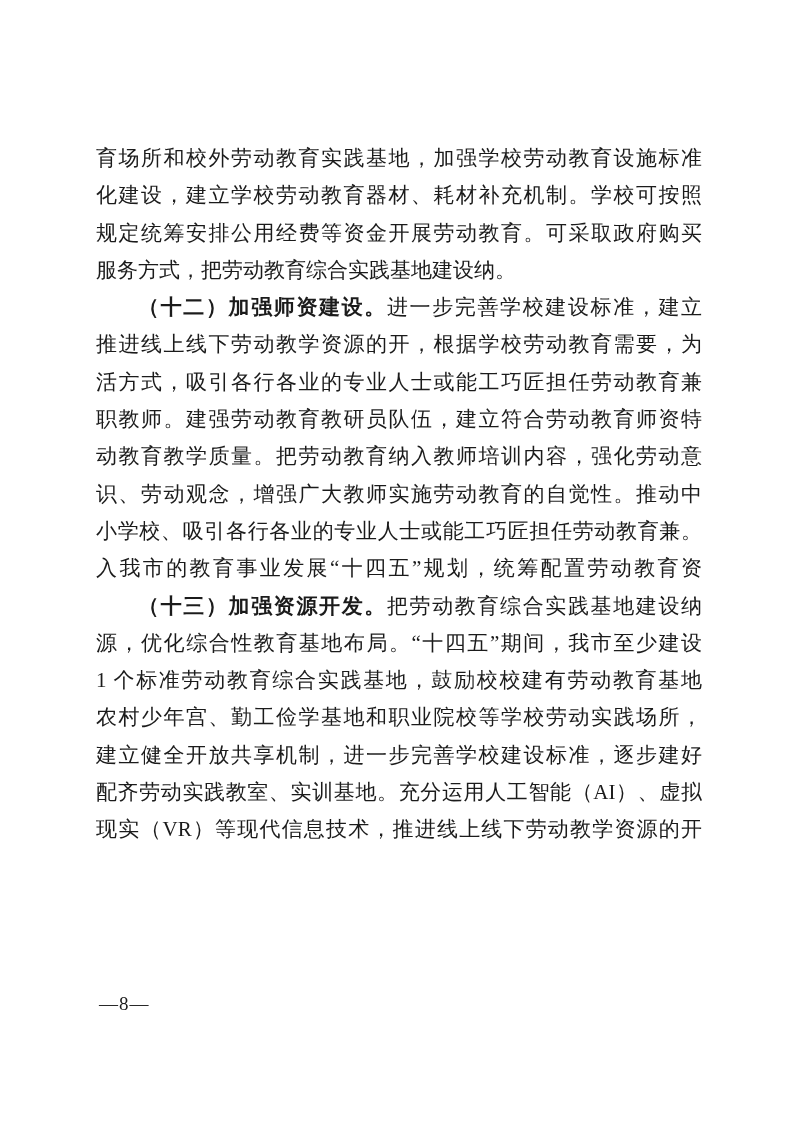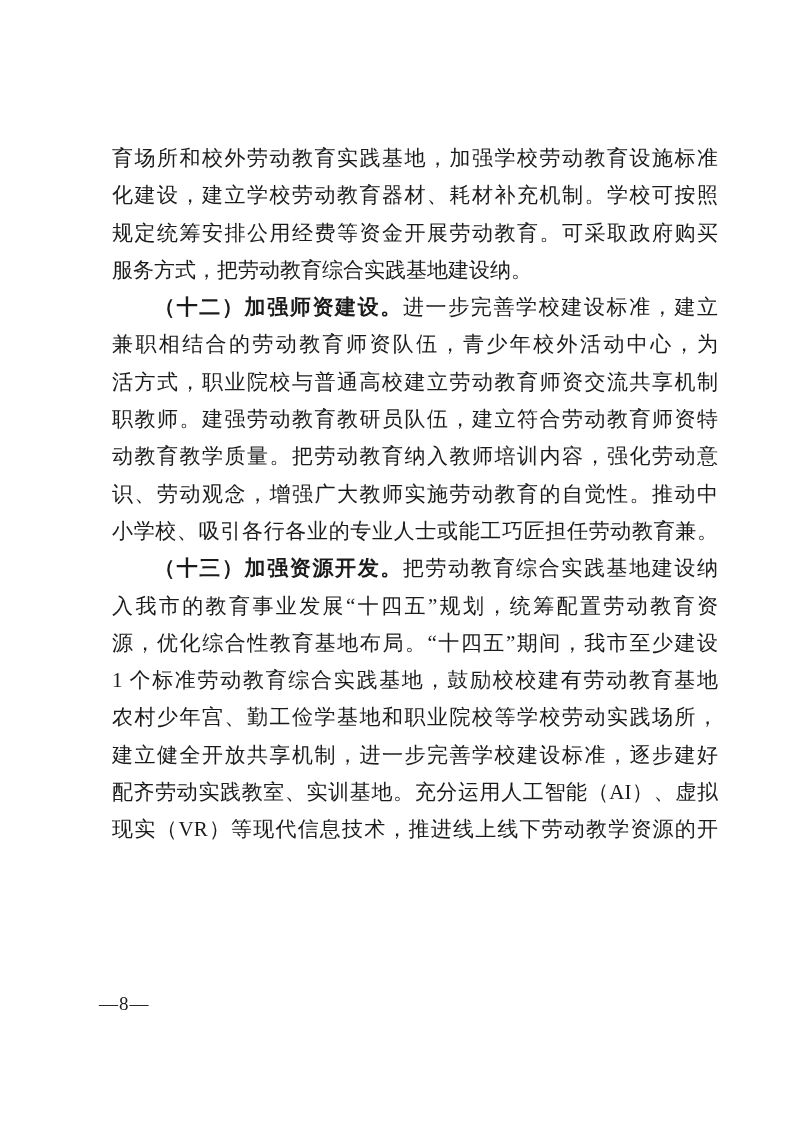--- a/index.html
+++ b/index.html
@@ -11,21 +11,21 @@
     position: relative;
     width: 793px;
     height: 1122px;
     background: #ffffff;
     overflow: hidden;
     font-family: "Liberation Serif", "DejaVu Serif", serif;
     color: #1b1b1b;
   }
   .body-text {
     position: absolute;
-    left: 112px;
+    left: 96px;
     top: 140px;
     width: 606px;
   }
   .line {
     height: 37.3px;
     line-height: 37.3px;
     font-size: 21px;
     text-align: justify;
     text-align-last: justify;
     text-justify: inter-character;
@@ -53,28 +53,28 @@
 </head>
 <body>
 
 <div class="page">
   <main class="body-text" id="document-lines">
       <div class="line"><span>育场所和校外劳动教育实践基地，加强学校劳动教育设施标准</span></div>
       <div class="line"><span>化建设，建立学校劳动教育器材、耗材补充机制。学校可按照</span></div>
       <div class="line"><span>规定统筹安排公用经费等资金开展劳动教育。可采取政府购买</span></div>
       <div class="line para-end"><span>服务方式，把劳动教育综合实践基地建设纳。</span></div>
       <div class="line indent"><span class="bold">（十二）加强师资建设。</span><span>进一步完善学校建设标准，建立专、</span></div>
-      <div class="line"><span>兼职相结合的劳动教育师资队伍，青少年校外活动中心，为</span></div>
-      <div class="line"><span>活方式，职业院校与普通高校建立劳动教育师资交流共享机制</span></div>
+      <div class="line"><span>推进线上线下劳动教学资源的开，根据学校劳动教育需要，为</span></div>
+      <div class="line"><span>活方式，吸引各行各业的专业人士或能工巧匠担任劳动教育兼</span></div>
       <div class="line"><span>职教师。建强劳动教育教研员队伍，建立符合劳动教育师资特</span></div>
       <div class="line"><span>动教育教学质量。把劳动教育纳入教师培训内容，强化劳动意</span></div>
       <div class="line"><span>识、劳动观念，增强广大教师实施劳动教育的自觉性。推动中</span></div>
       <div class="line"><span>小学校、吸引各行各业的专业人士或能工巧匠担任劳动教育兼。</span></div>
+      <div class="line"><span>入我市的教育事业发展“十四五”规划，统筹配置劳动教育资</span></div>
       <div class="line indent"><span class="bold">（十三）加强资源开发。</span><span>把劳动教育综合实践基地建设纳</span></div>
-      <div class="line"><span>入我市的教育事业发展“十四五”规划，统筹配置劳动教育资</span></div>
       <div class="line"><span>源，优化综合性教育基地布局。“十四五”期间，我市至少建设</span></div>
       <div class="line"><span>1 个标准劳动教育综合实践基地，鼓励校校建有劳动教育基地</span></div>
       <div class="line"><span>农村少年宫、勤工俭学基地和职业院校等学校劳动实践场所，</span></div>
       <div class="line"><span>建立健全开放共享机制，进一步完善学校建设标准，逐步建好</span></div>
       <div class="line"><span>配齐劳动实践教室、实训基地。充分运用人工智能（AI）、虚拟</span></div>
       <div class="line"><span>现实（VR）等现代信息技术，推进线上线下劳动教学资源的开</span></div>
     </main>
   <footer class="page-footer">
     <span>—8—</span>
   </footer>

